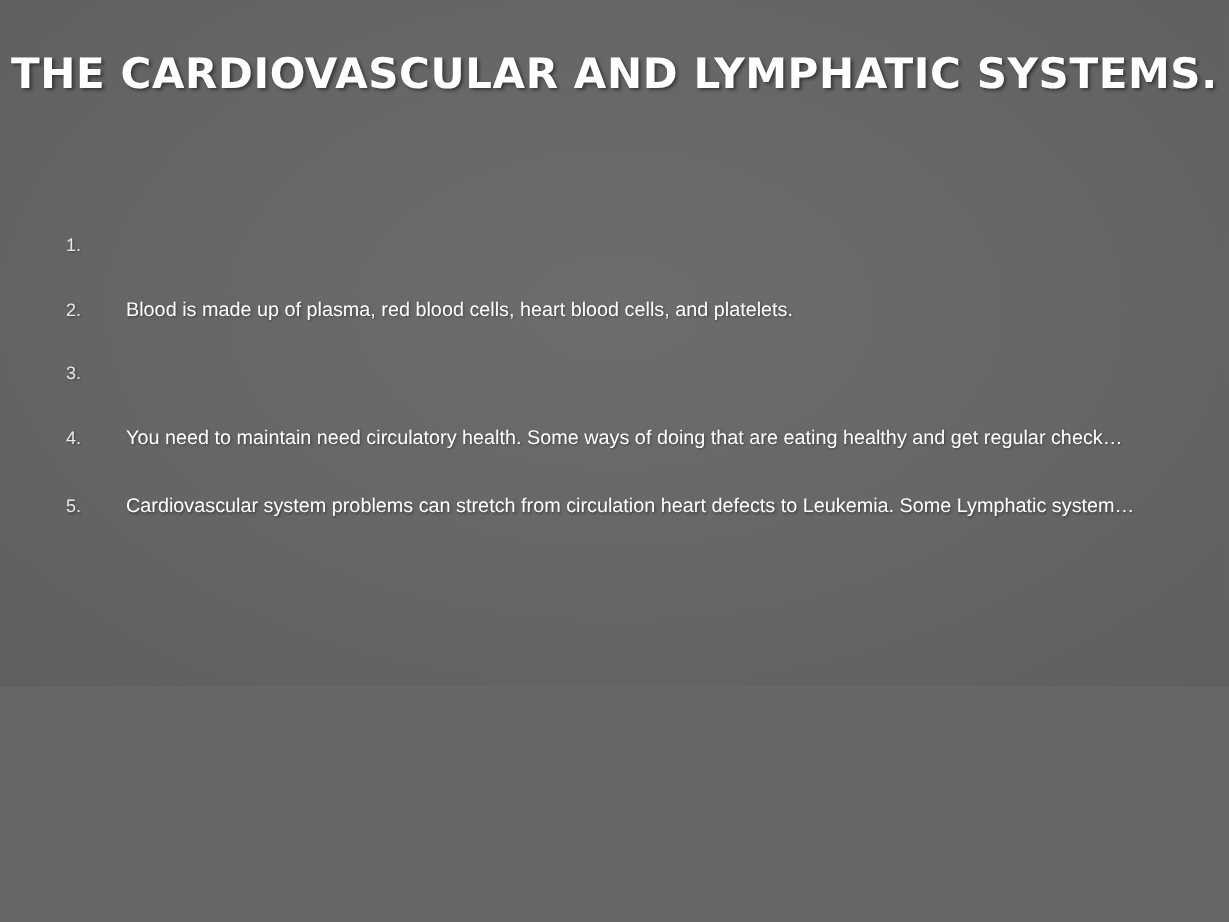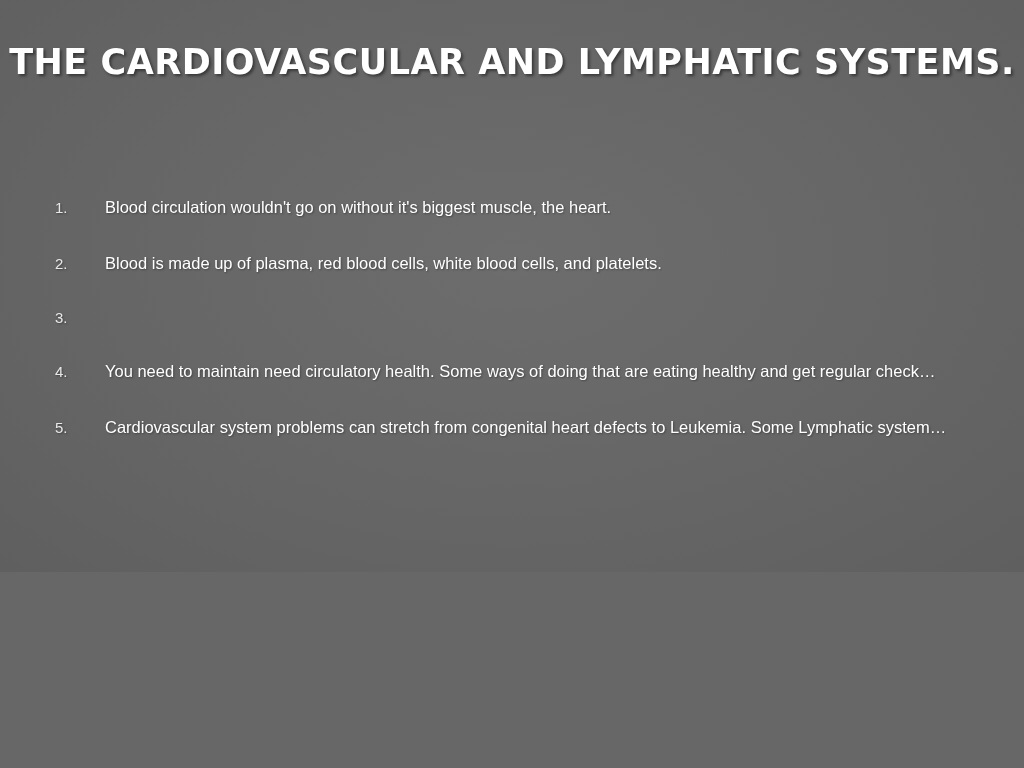--- a/index.html
+++ b/index.html
@@ -70,36 +70,35 @@
 <body>
 
 <div class="slide">
 
   <div class="slide-title">The Cardiovascular and Lymphatic Systems.</div>
 
   <div class="bullet-list">
 
     <div class="bullet-row">
       <span class="bullet-num">1.</span>
-      <span class="bullet-text">Blood circulation wouldn't go on without it's biggest muscle, the heart.</span>
     </div>
 
     <div class="bullet-row">
       <span class="bullet-num">2.</span>
-      <span class="bullet-text">Blood is made up of plasma, red blood cells, white blood cells, and platelets.</span>
+      <span class="bullet-text">Blood is made up of plasma, red blood cells, heart blood cells, and platelets.</span>
     </div>
 
     <div class="bullet-row">
       <span class="bullet-num">3.</span>
     </div>
 
     <div class="bullet-row">
       <span class="bullet-num">4.</span>
       <span class="bullet-text">You need to maintain need circulatory health. Some ways of doing that are eating healthy and get regular check…</span>
     </div>
 
     <div class="bullet-row">
       <span class="bullet-num">5.</span>
-      <span class="bullet-text">Cardiovascular system problems can stretch from congenital heart defects to Leukemia. Some Lymphatic system…</span>
+      <span class="bullet-text">Cardiovascular system problems can stretch from circulation heart defects to Leukemia. Some Lymphatic system…</span>
     </div>
 
   </div>
 </div>
 
 </body></html>

